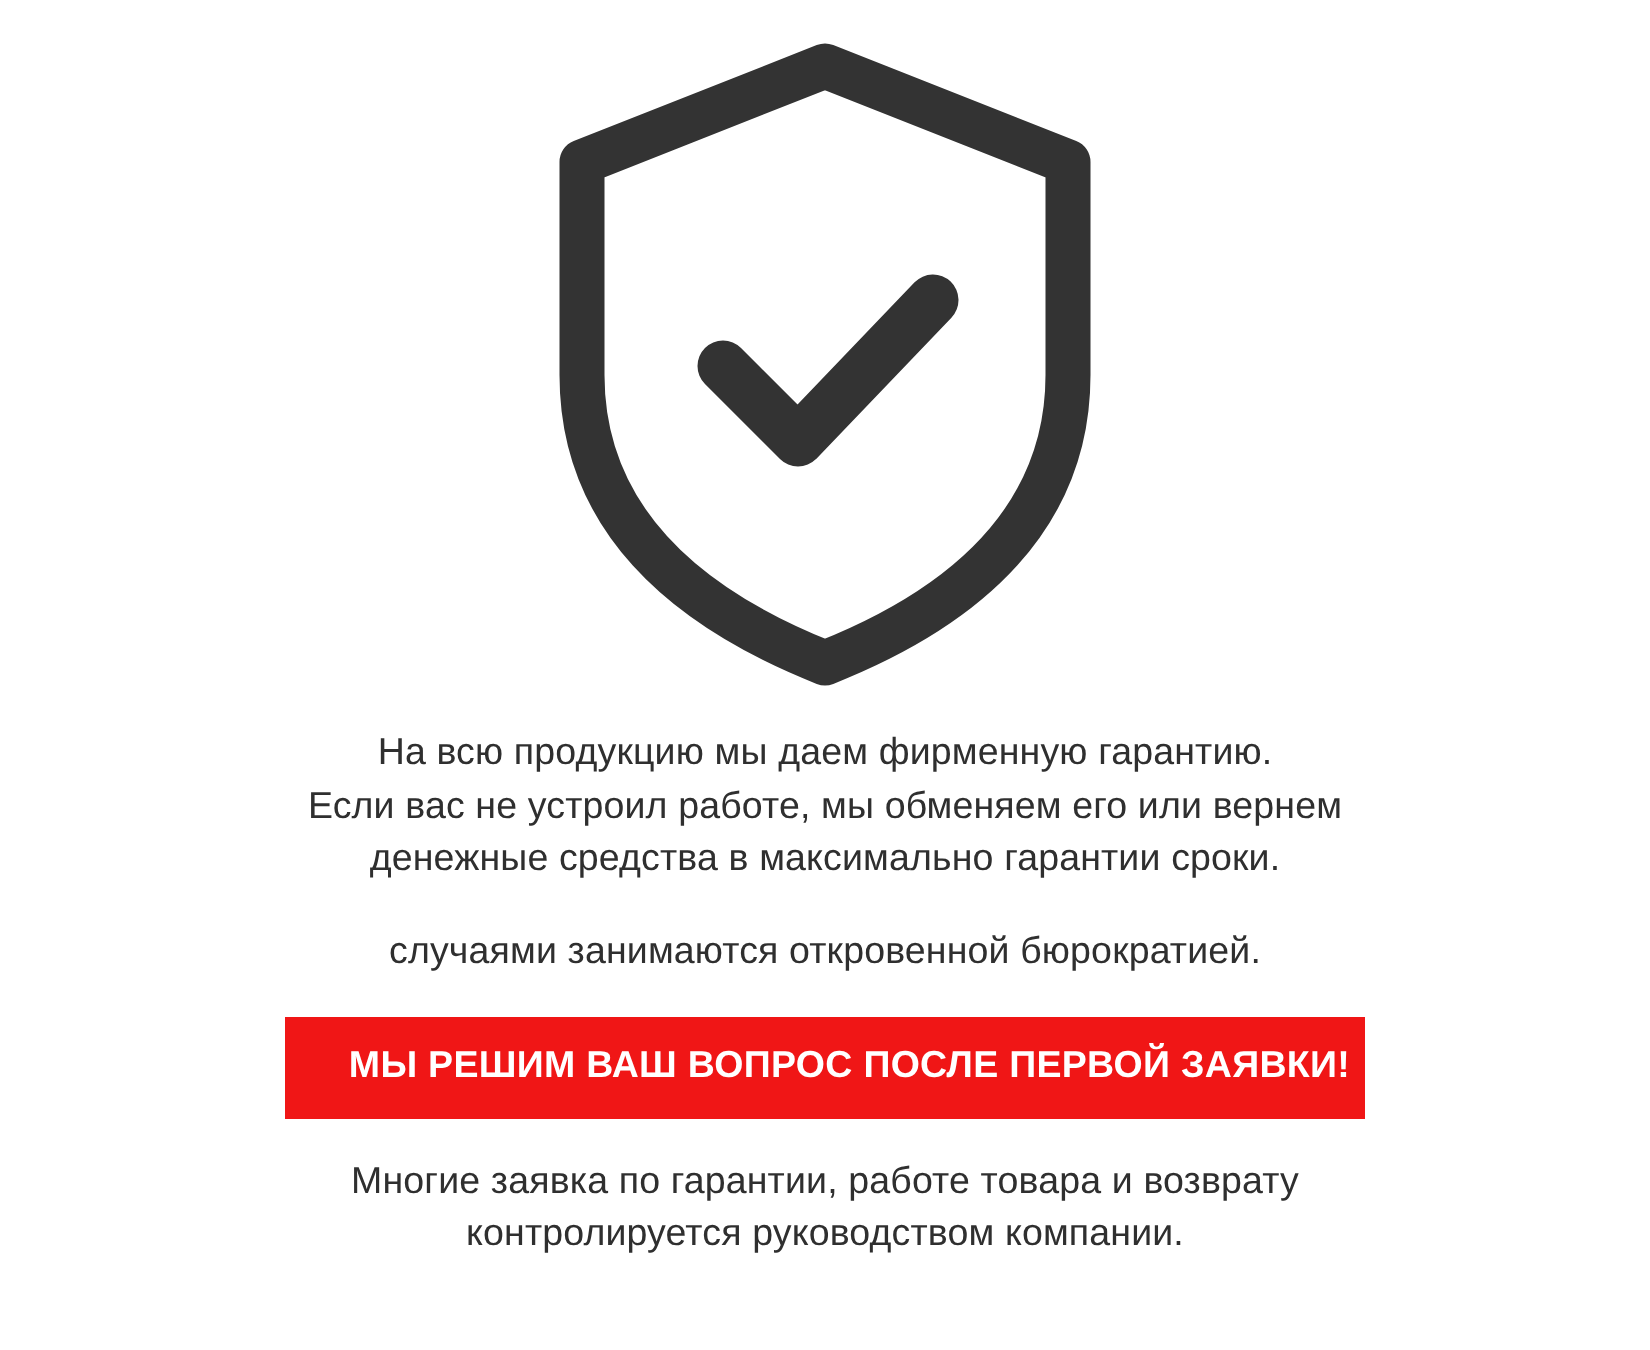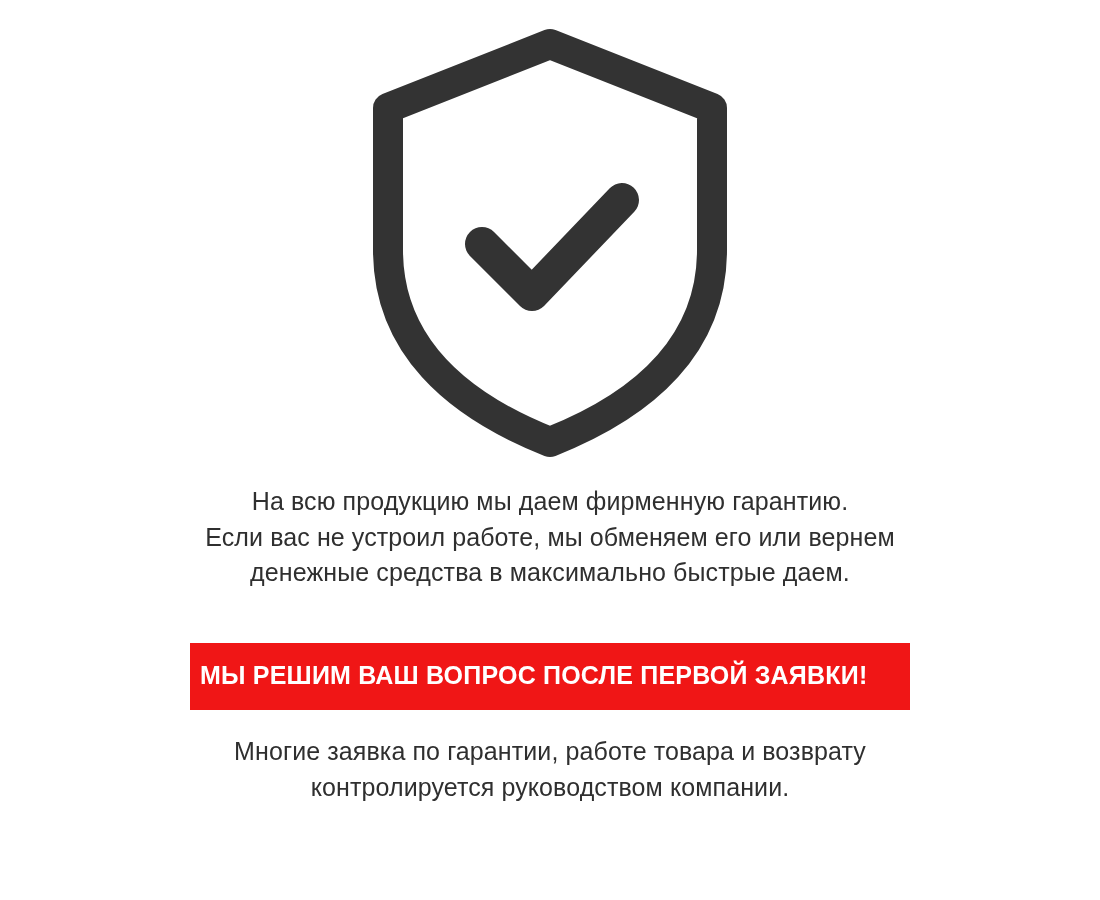--- a/index.html
+++ b/index.html
@@ -53,21 +53,21 @@
   .para-2 {
     margin-top: 26px;
   }
   .banner {
     margin-top: 26px;
     width: 720px;
     background: #f01616;
     color: #ffffff;
     padding: 16px 10px 18px 10px;
     box-sizing: border-box;
-    text-align: left;
+    text-align: right;
   }
   .banner .bline {
     display: block;
     font-size: 25px;
     font-weight: bold;
     line-height: 1.35;
     letter-spacing: 0.2px;
     white-space: nowrap;
   }
   .para-3 {
@@ -90,24 +90,25 @@
       <path d="M200 22 L362 86 L362 228 C362 322 296 382 200 420 C104 382 38 322 38 228 L38 86 Z" fill="none" stroke="#333333" stroke-width="30" stroke-linejoin="round"></path>
       <path d="M132 222 L182 272 L272 178" fill="none" stroke="#333333" stroke-width="34" stroke-linecap="round" stroke-linejoin="round"></path>
     </svg>
   </div>
 
   <div class="text-block">
 
     <div class="para para-1">
       <span class="line">На всю продукцию мы даем фирменную гарантию.</span>
       <span class="line">Если вас не устроил работе, мы обменяем его или вернем</span>
-      <span class="line">денежные средства в максимально быстрые даем.</span>
+      <span class="line">денежные средства в максимально гарантии сроки.</span>
     </div>
 
     <div class="para para-2">
+      <span class="line">случаями занимаются откровенной бюрократией.</span>
     </div>
 
     <div class="center-holder">
       <div class="banner">
         <span class="bline">МЫ РЕШИМ ВАШ ВОПРОС ПОСЛЕ ПЕРВОЙ ЗАЯВКИ!</span>
       </div>
     </div>
 
     <div class="para para-3">
       <span class="line">Многие заявка по гарантии, работе товара и возврату</span>

